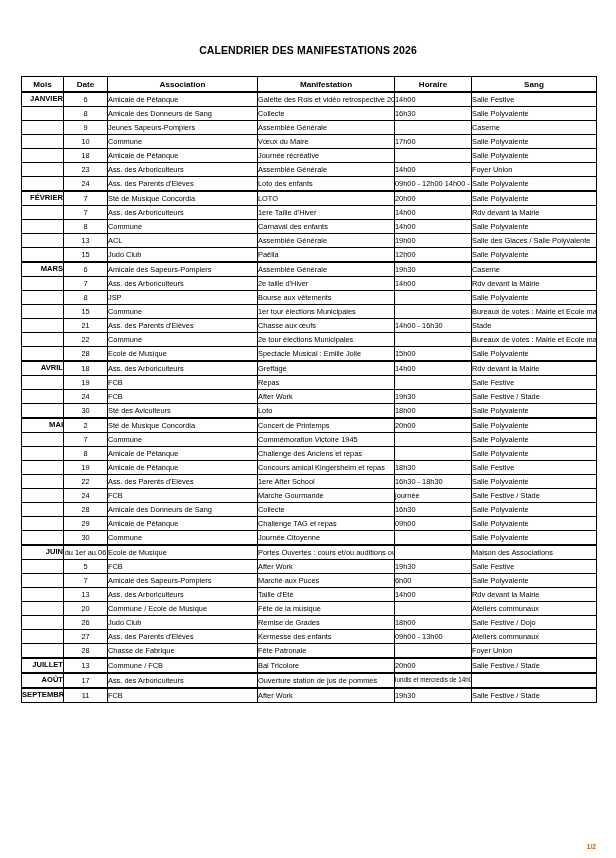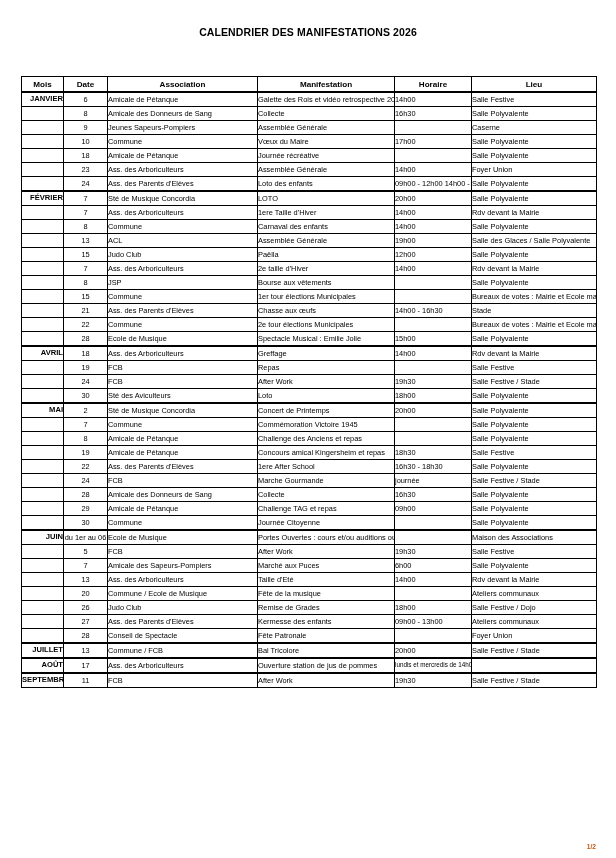--- a/index.html
+++ b/index.html
@@ -17,21 +17,21 @@
     overflow: hidden;
   }
   #page {
     position: relative;
     width: 616px;
     height: 858px;
     box-sizing: border-box;
   }
   #doc-title {
     position: absolute;
-    top: 26px;
+    top: 44px;
     left: 0;
     width: 616px;
     text-align: center;
     font-size: 10.5px;
     font-weight: bold;
     letter-spacing: 0.1px;
     white-space: nowrap;
   }
   #cal-wrap {
     position: absolute;
@@ -125,21 +125,21 @@
           <col class="c-horaire">
           <col class="c-lieu">
       </colgroup>
       <thead>
         <tr>
           <th>Mois</th>
           <th>Date</th>
           <th>Association</th>
           <th>Manifestation</th>
           <th>Horaire</th>
-          <th>Lieu</th>
+          <th>Sang</th>
         </tr>
       </thead>
       <tbody id="cal-body">
           <tr class="tall month-start">
             <td class="mois">JANVIER</td>
             <td class="date">6</td>
             <td class="assoc">Amicale de Pétanque</td>
             <td class="manif">Galette des Rois et vidéo retrospective 2024-2025</td>
             <td class="horaire">14h00</td>
             <td class="lieu">Salle Festive</td>
@@ -225,20 +225,28 @@
             <td class="lieu">Salle des  Glaces / Salle Polyvalente</td>
           </tr>
           <tr>
             <td class="mois"></td>
             <td class="date">15</td>
             <td class="assoc">Judo Club</td>
             <td class="manif">Paëlla</td>
             <td class="horaire">12h00</td>
             <td class="lieu">Salle Polyvalente</td>
           </tr>
+          <tr class="month-start">
+            <td class="mois">MARS</td>
+            <td class="date">6</td>
+            <td class="assoc">Amicale des Sapeurs-Pompiers</td>
+            <td class="manif">Assemblée Générale</td>
+            <td class="horaire">19h30</td>
+            <td class="lieu">Caserne</td>
+          </tr>
           <tr>
             <td class="mois"></td>
             <td class="date">7</td>
             <td class="assoc">Ass. des Arboriculteurs</td>
             <td class="manif">2e taille d'Hiver</td>
             <td class="horaire">14h00</td>
             <td class="lieu">Rdv devant la Mairie</td>
           </tr>
           <tr>
             <td class="mois"></td>
@@ -436,21 +444,21 @@
             <td class="mois"></td>
             <td class="date">27</td>
             <td class="assoc">Ass. des Parents d'Elèves</td>
             <td class="manif">Kermesse des enfants</td>
             <td class="horaire">09h00 - 13h00</td>
             <td class="lieu">Ateliers communaux</td>
           </tr>
           <tr>
             <td class="mois"></td>
             <td class="date">28</td>
-            <td class="assoc">Conseil de Spectacle</td>
+            <td class="assoc">Chasse de Fabrique</td>
             <td class="manif">Fête Patronale</td>
             <td class="horaire"></td>
             <td class="lieu">Foyer Union</td>
           </tr>
           <tr class="month-start">
             <td class="mois">JUILLET</td>
             <td class="date">13</td>
             <td class="assoc">Commune / FCB</td>
             <td class="manif">Bal Tricolore</td>
             <td class="horaire">20h00</td>

